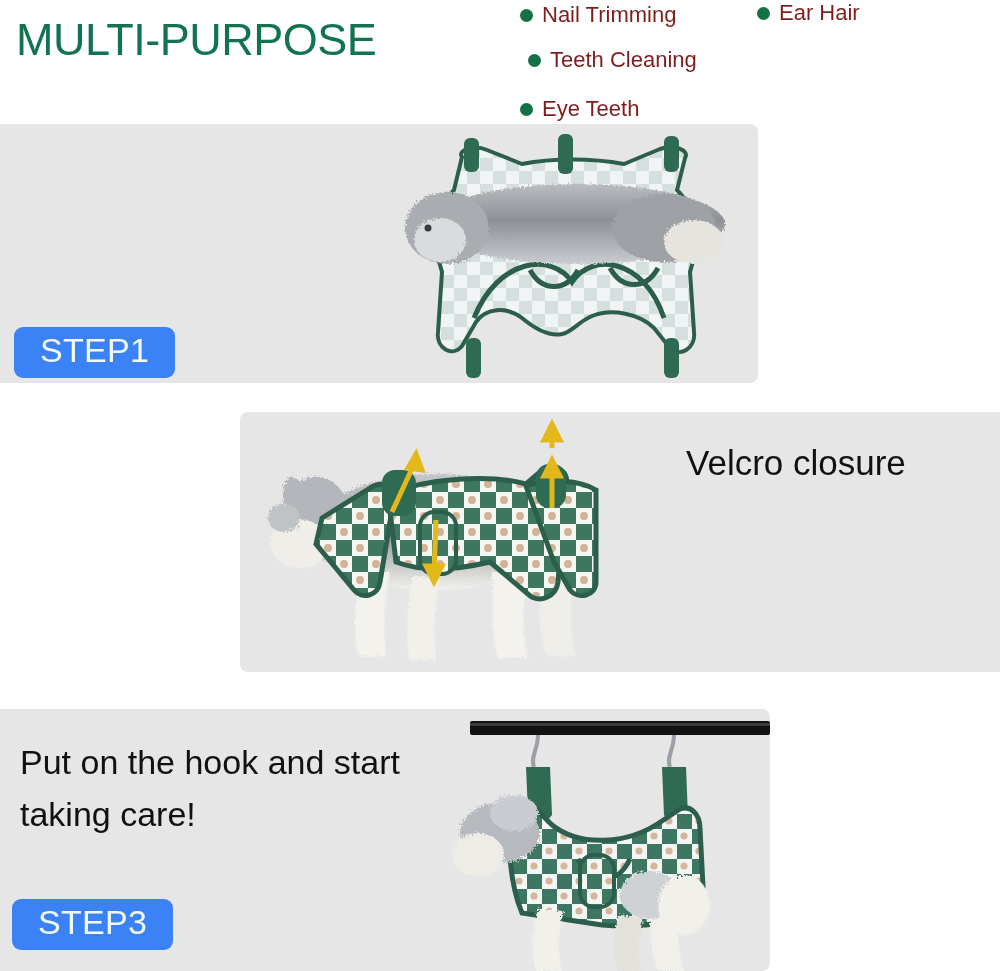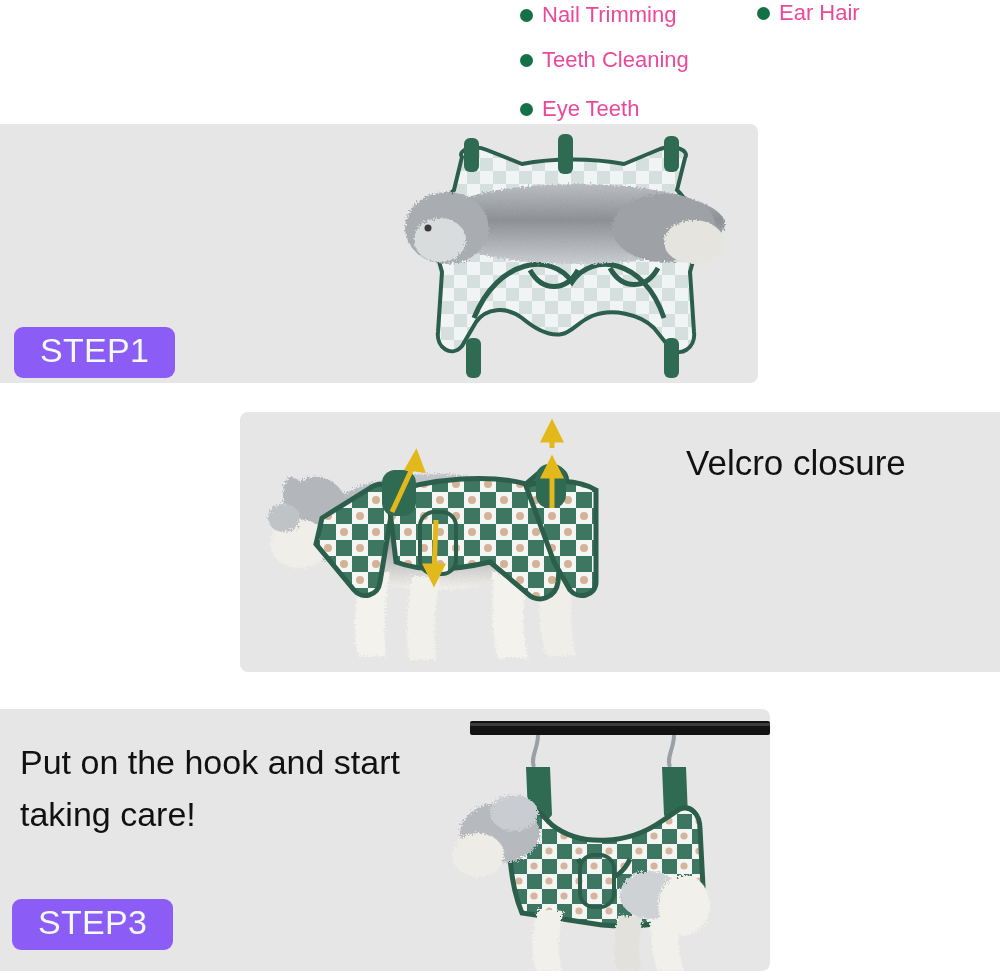--- a/index.html
+++ b/index.html
@@ -13,28 +13,28 @@
 
   
   .hero-title {
     position: absolute; left: 16px; top: 14px;
     font-size: 45px; letter-spacing: -0.5px;
     color: #12744e; font-weight: 400; white-space: nowrap;
   }
   .feature-list { position: absolute; left: 512px; top: 0px; width: 488px; height: 124px; }
   .feat {
     position: absolute; display: flex; align-items: center; gap: 9px;
-    font-size: 22px; color: #ec4899; white-space: nowrap;
+    font-size: 22px; color: #7f1d1d; white-space: nowrap;
   }
   .feat .dot {
     width: 13px; height: 13px; border-radius: 50%;
     background: #147045; flex: 0 0 13px;
   }
   .f0 { left: 8px;   top: 2px; }
-  .f1 { left: 8px;   top: 47px; }
+  .f1 { left: 16px;   top: 47px; }
   .f2 { left: 8px;   top: 96px; }
   .f3 { left: 245px; top: 0px; }
   .f4 { left: 245px; top: 45px; }
 
   
   .panel {
     position: absolute; background: #e6e6e6;
     border-radius: 8px; overflow: visible;
   }
   .panel-inner { position: absolute; inset: 0; border-radius: 8px; overflow: hidden; }
@@ -45,37 +45,38 @@
 
   .step-text {
     position: absolute; font-size: 34px; color: #111;
     line-height: 1.29; white-space: pre-line;
   }
   #p1text { left: 32px;  top: 18px;  width: 420px; }
   #p2text { left: 420px; top: 28px;  width: 330px; font-size: 35px; margin-left: 26px; }
   #p3text { left: 30px;  top: 28px;  width: 430px; line-height: 1.52; }
 
   .step-badge {
-    position: absolute; background: #8b5cf6; color: #f2fbf8;
+    position: absolute; background: #3b82f6; color: #f2fbf8;
     font-size: 34px; border-radius: 9px;
     padding: 5px 26px 9px 26px; line-height: 1.08;
     letter-spacing: 0.3px;
   }
   #badge1 { left: 24px;  top: 203px; }
   #badge3 { left: 22px;  top: 190px; }
 
   
   .art { position: absolute; }
   .arrow-y { position: absolute; }
 </style>
 </head>
 <body>
 
 <div id="root">
 
+  <div class="hero-title">MULTI-PURPOSE</div>
 
   <div class="feature-list">
     <div class="feat f0">
       <span class="dot"></span>
       <span>Nail Trimming</span>
     </div>
     <div class="feat f1">
       <span class="dot"></span>
       <span>Teeth Cleaning</span>
     </div>

